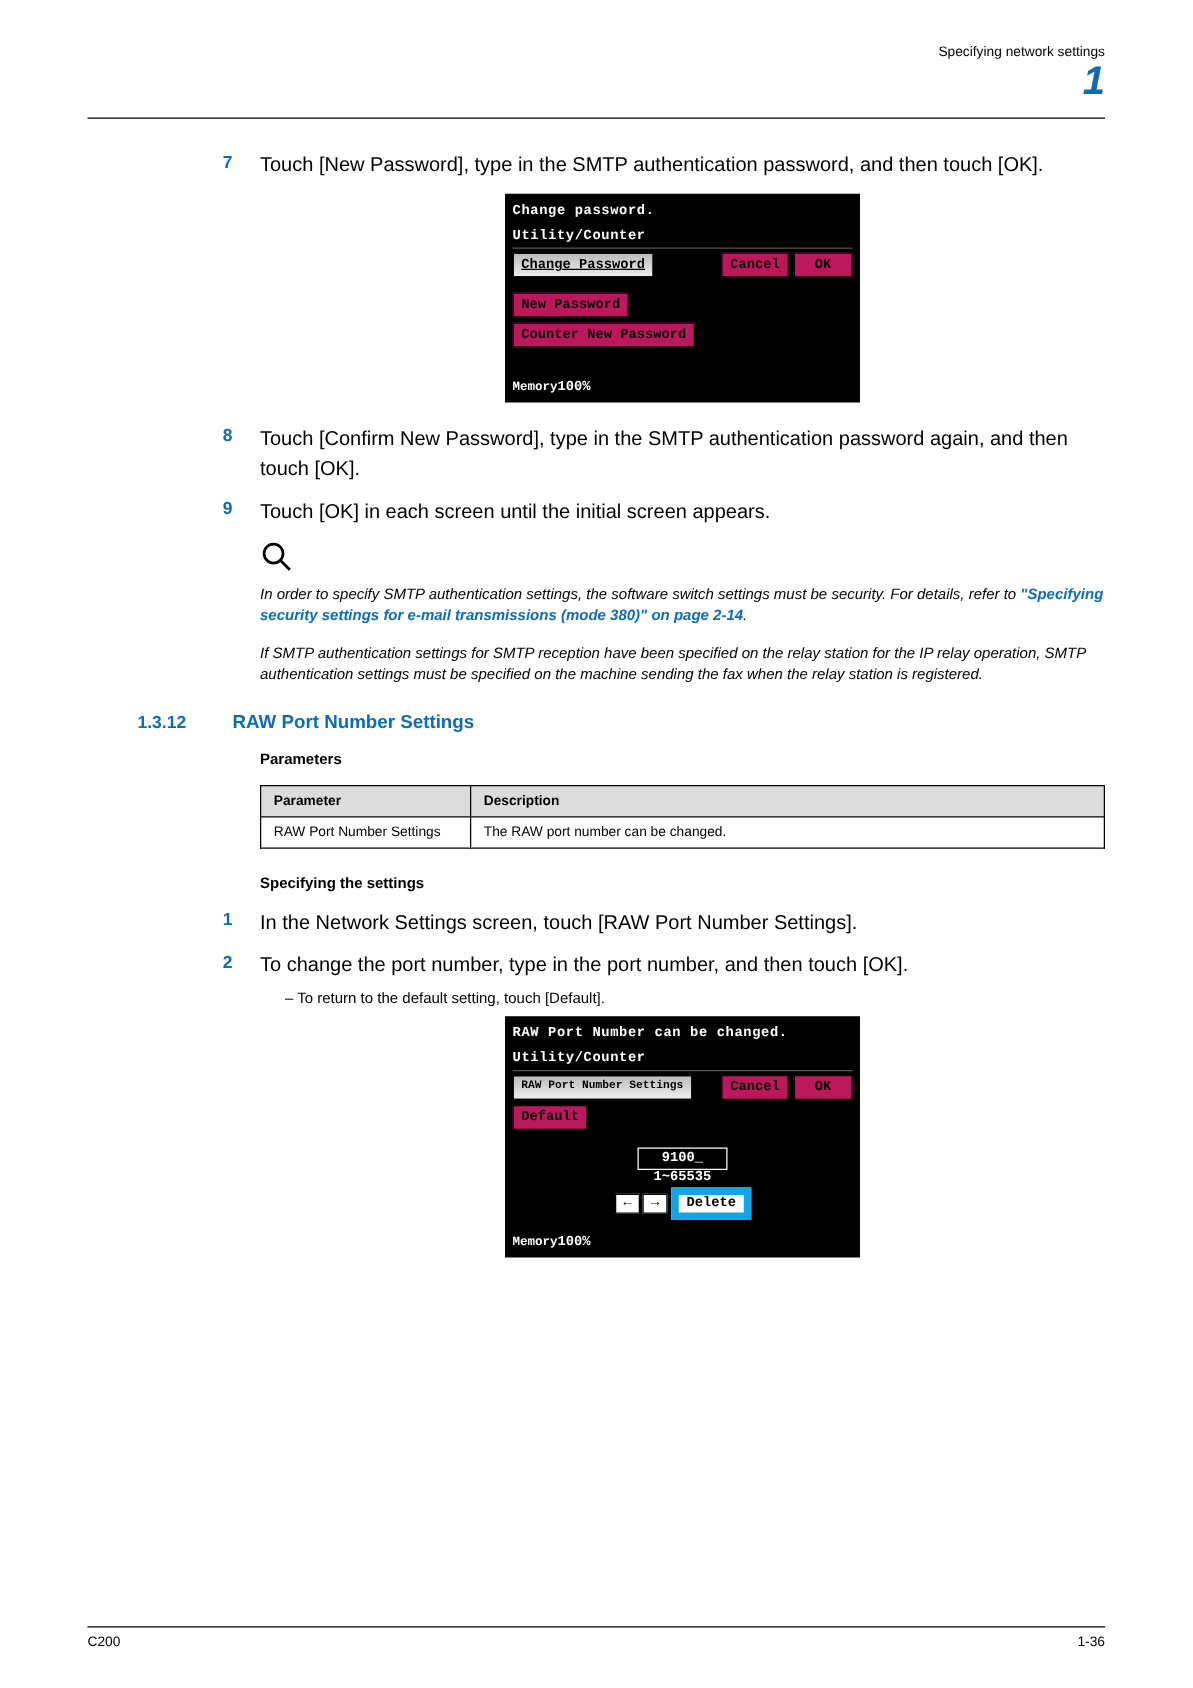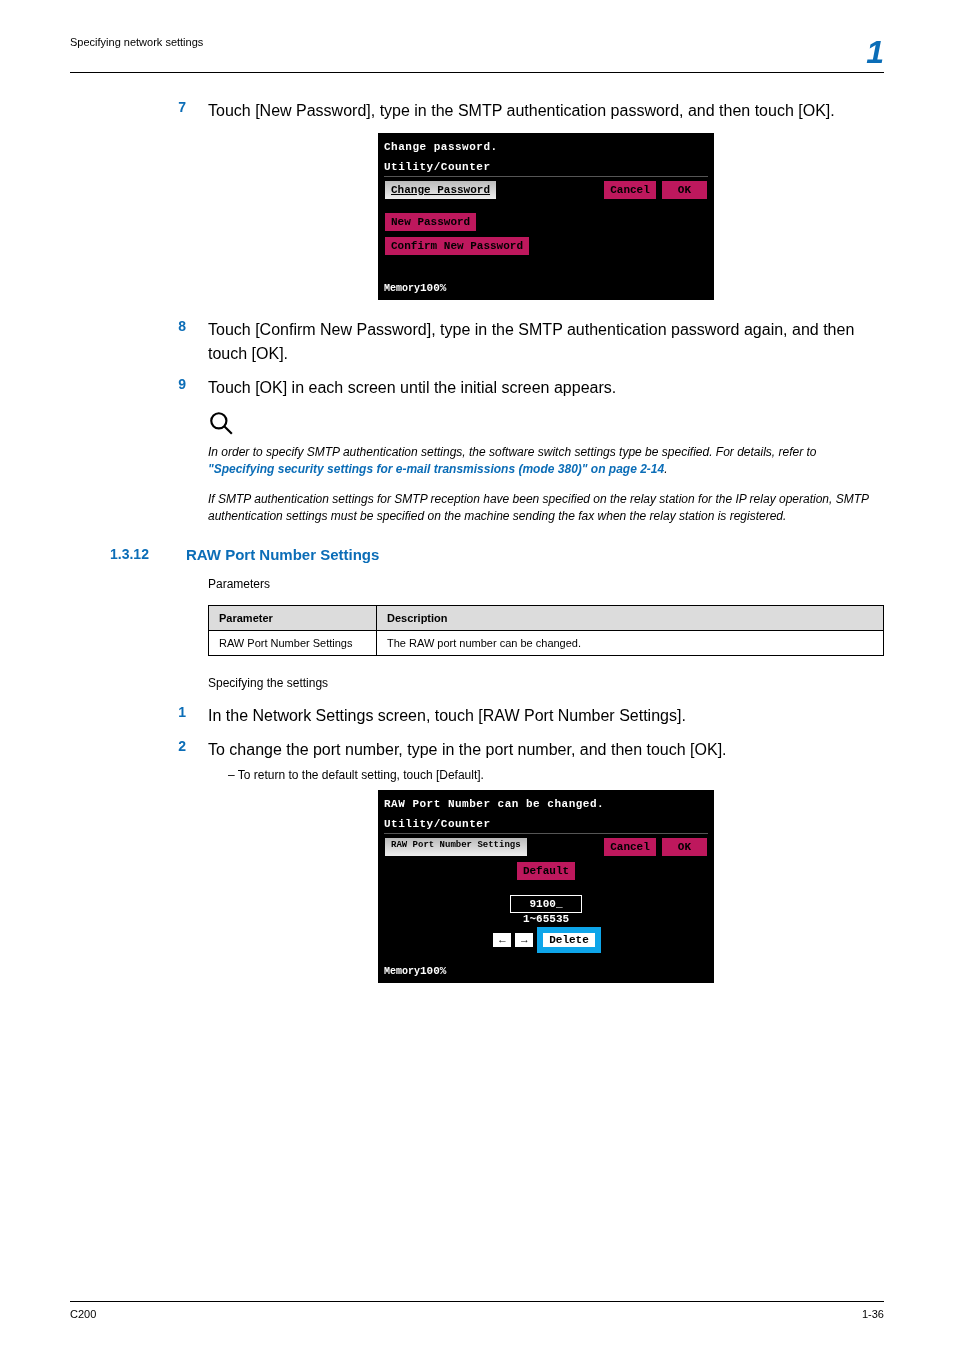--- a/index.html
+++ b/index.html
@@ -1,51 +1,51 @@
 <!DOCTYPE html>
 <html><head>
 <meta charset="utf-8">
 <style>
   * { box-sizing: border-box; margin: 0; padding: 0; }
   html, body { width: 954px; font-family: Arial, Helvetica, sans-serif; color: #000; background: #fff; }
   .page { width: 954px; height: 1350px; padding: 36px 70px 30px 70px; position: relative; }
-  .top-header { display: flex; justify-content: space-between; align-items: flex-start; border-bottom: 1px solid #000; padding-bottom: 4px; margin-bottom: 26px; }
+  .top-header { display: flex; justify-content: space-between; align-items: flex-end; border-bottom: 1px solid #000; padding-bottom: 14px; margin-bottom: 26px; flex-direction: column; }
   .top-header .title { font-size: 11px; }
   .top-header .pnum { color: #0b6db7; font-size: 32px; font-weight: bold; font-style: italic; text-align: right; line-height: 1; }
   .body { padding-left: 100px; }
   .step-row { display: flex; gap: 22px; margin-bottom: 10px; align-items: flex-start; }
   .step-num { color: #0b6db7; font-weight: bold; font-size: 14px; width: 16px; text-align: right; flex-shrink: 0; }
   .step-text { font-size: 16px; line-height: 1.5; flex: 1; }
   .screenshot-wrap { display: flex; justify-content: center; margin: 6px 0 18px 38px; }
-  .lcd { width: 336px; background: #000; color: #fff; font-family: "Courier New", monospace; font-size: 11px; padding: 6px; }
+  .lcd { width: 284px; background: #000; color: #fff; font-family: "Courier New", monospace; font-size: 11px; padding: 6px; }
   .lcd .line { margin: 2px 0; font-weight: bold; letter-spacing: 0.5px; }
   .lcd .bar { display: flex; gap: 4px; margin-top: 2px; }
   .lcd .chip { background: #be185d; color: #000; padding: 3px 6px; border: 1px solid #000; font-weight: bold; }
   .lcd .chip.grey { background: linear-gradient(#bbb,#eee); }
   .lcd .fill { flex: 1; }
-  .lcd .btn-row { display: flex; gap: 3px; justify-content: center; }
+  .lcd .btn-row { display: flex; gap: 3px; justify-content: flex-start; }
   .lcd .btn-row.start { justify-content: flex-start; }
   .lcd .sep { height: 1px; background: #555; margin: 3px 0; }
   .lcd .spacer { height: 22px; }
   .lcd .mem { text-align: left; font-size: 10px; margin-top: 4px; font-weight: bold; }
   .lcd .mem b { font-size: 11px; }
   .lcd .center { text-align: center; }
   .lcd .portnum { display:inline-block; background:#000; color:#fff; border:1px solid #fff; padding:2px 18px; font-weight:bold; }
   .lcd .range { color:#fff; font-weight:bold; }
   .lcd .arrowbtn { display:inline-block; background:#fff; color:#000; border:1px solid #000; width:20px; height:16px; text-align:center; line-height:14px; font-weight:bold; margin:0 1px; }
   .lcd .delbtn { display:inline-block; background:#fff; color:#000; border:6px solid #0ea5e9; padding:1px 6px; font-weight:bold; margin-left:2px; }
   .detail-block { margin: 10px 0 0 38px; }
   .detail-icon { margin-bottom: 4px; }
   .detail-head { font-weight: bold; font-size: 12px; margin-bottom: 4px; }
   .detail-text { font-style: italic; font-size: 12px; line-height: 1.45; margin-bottom: 12px; }
   .detail-text a { color: #0b6db7; font-weight: bold; text-decoration: none; }
   .section-row { display: flex; gap: 22px; margin-top: 20px; margin-bottom: 14px; margin-left: -60px; }
   .section-num { color: #0b6db7; font-weight: bold; font-size: 14px; width: 54px; text-align: left; }
   .section-title { color: #0b6db7; font-weight: bold; font-size: 15px; }
-  .sub-head { font-weight: normal; font-size: 12px; margin: 10px 0 14px 38px; }
+  .sub-head { font-weight: bold; font-size: 12px; margin: 10px 0 14px 38px; }
   table.param { border-collapse: collapse; width: calc(100% - 38px); margin-left: 38px; margin-bottom: 20px; }
   table.param th, table.param td { border: 1px solid #000; font-size: 11px; text-align: left; padding: 6px 10px; vertical-align: top; }
   table.param th { background: #dcdcdc; font-weight: bold; }
   table.param th:first-child, table.param td:first-child { width: 168px; }
   .bullet { margin-left: 58px; font-size: 12px; line-height: 1.5; text-indent: -18px; padding-left: 18px; margin-top: 4px; }
   .footer { position: absolute; bottom: 30px; left: 70px; right: 70px; border-top: 1px solid #000; padding-top: 6px; display: flex; justify-content: space-between; font-size: 11px; }
   svg.mag { width: 26px; height: 26px; }
 </style>
 </head>
 <body>
@@ -74,21 +74,21 @@
           <span class="fill"></span>
           <span class="chip">Cancel</span>
           <span class="chip" style="padding-left:16px;padding-right:16px;">OK</span>
         </div>
         <div style="height:12px;"></div>
         <div class="btn-row start">
           <span class="chip">New Password</span>
         </div>
         <div style="height:4px;"></div>
         <div class="btn-row start">
-          <span class="chip">Confirm New Password</span>
+          <span class="chip">Counter New Password</span>
         </div>
         <div class="spacer"></div>
         <div class="mem">
           <span>Memory</span><b>100%</b>
         </div>
       </div>
     </div>
 
     <div class="step-row">
       <span class="step-num">8</span>
@@ -101,21 +101,21 @@
     </div>
 
     <div class="detail-block">
       <div class="detail-icon">
         <svg class="mag" viewBox="0 0 24 24">
             <circle cx="10" cy="10" r="7" fill="none" stroke="#000" stroke-width="2"></circle>
             <line x1="15" y1="15" x2="22" y2="22" stroke="#000" stroke-width="2"></line>
           </svg>
       </div>
       <div class="detail-text">
-        <span>In order to specify SMTP authentication settings, the software switch settings type be specified. For details, refer to </span><a href="#">"Specifying security settings for e-mail transmissions (mode 380)" on page 2-14</a><span>.</span>
+        <span>In order to specify SMTP authentication settings, the software switch settings must be security. For details, refer to </span><a href="#">"Specifying security settings for e-mail transmissions (mode 380)" on page 2-14</a><span>.</span>
       </div>
       <div class="detail-text">If SMTP authentication settings for SMTP reception have been specified on the relay station for the IP relay operation, SMTP authentication settings must be specified on the machine sending the fax when the relay station is registered.</div>
     </div>
 
     <div class="section-row">
       <span class="section-num">1.3.12</span>
       <span class="section-title">RAW Port Number Settings</span>
     </div>
 
     <div class="sub-head">Parameters</div>

